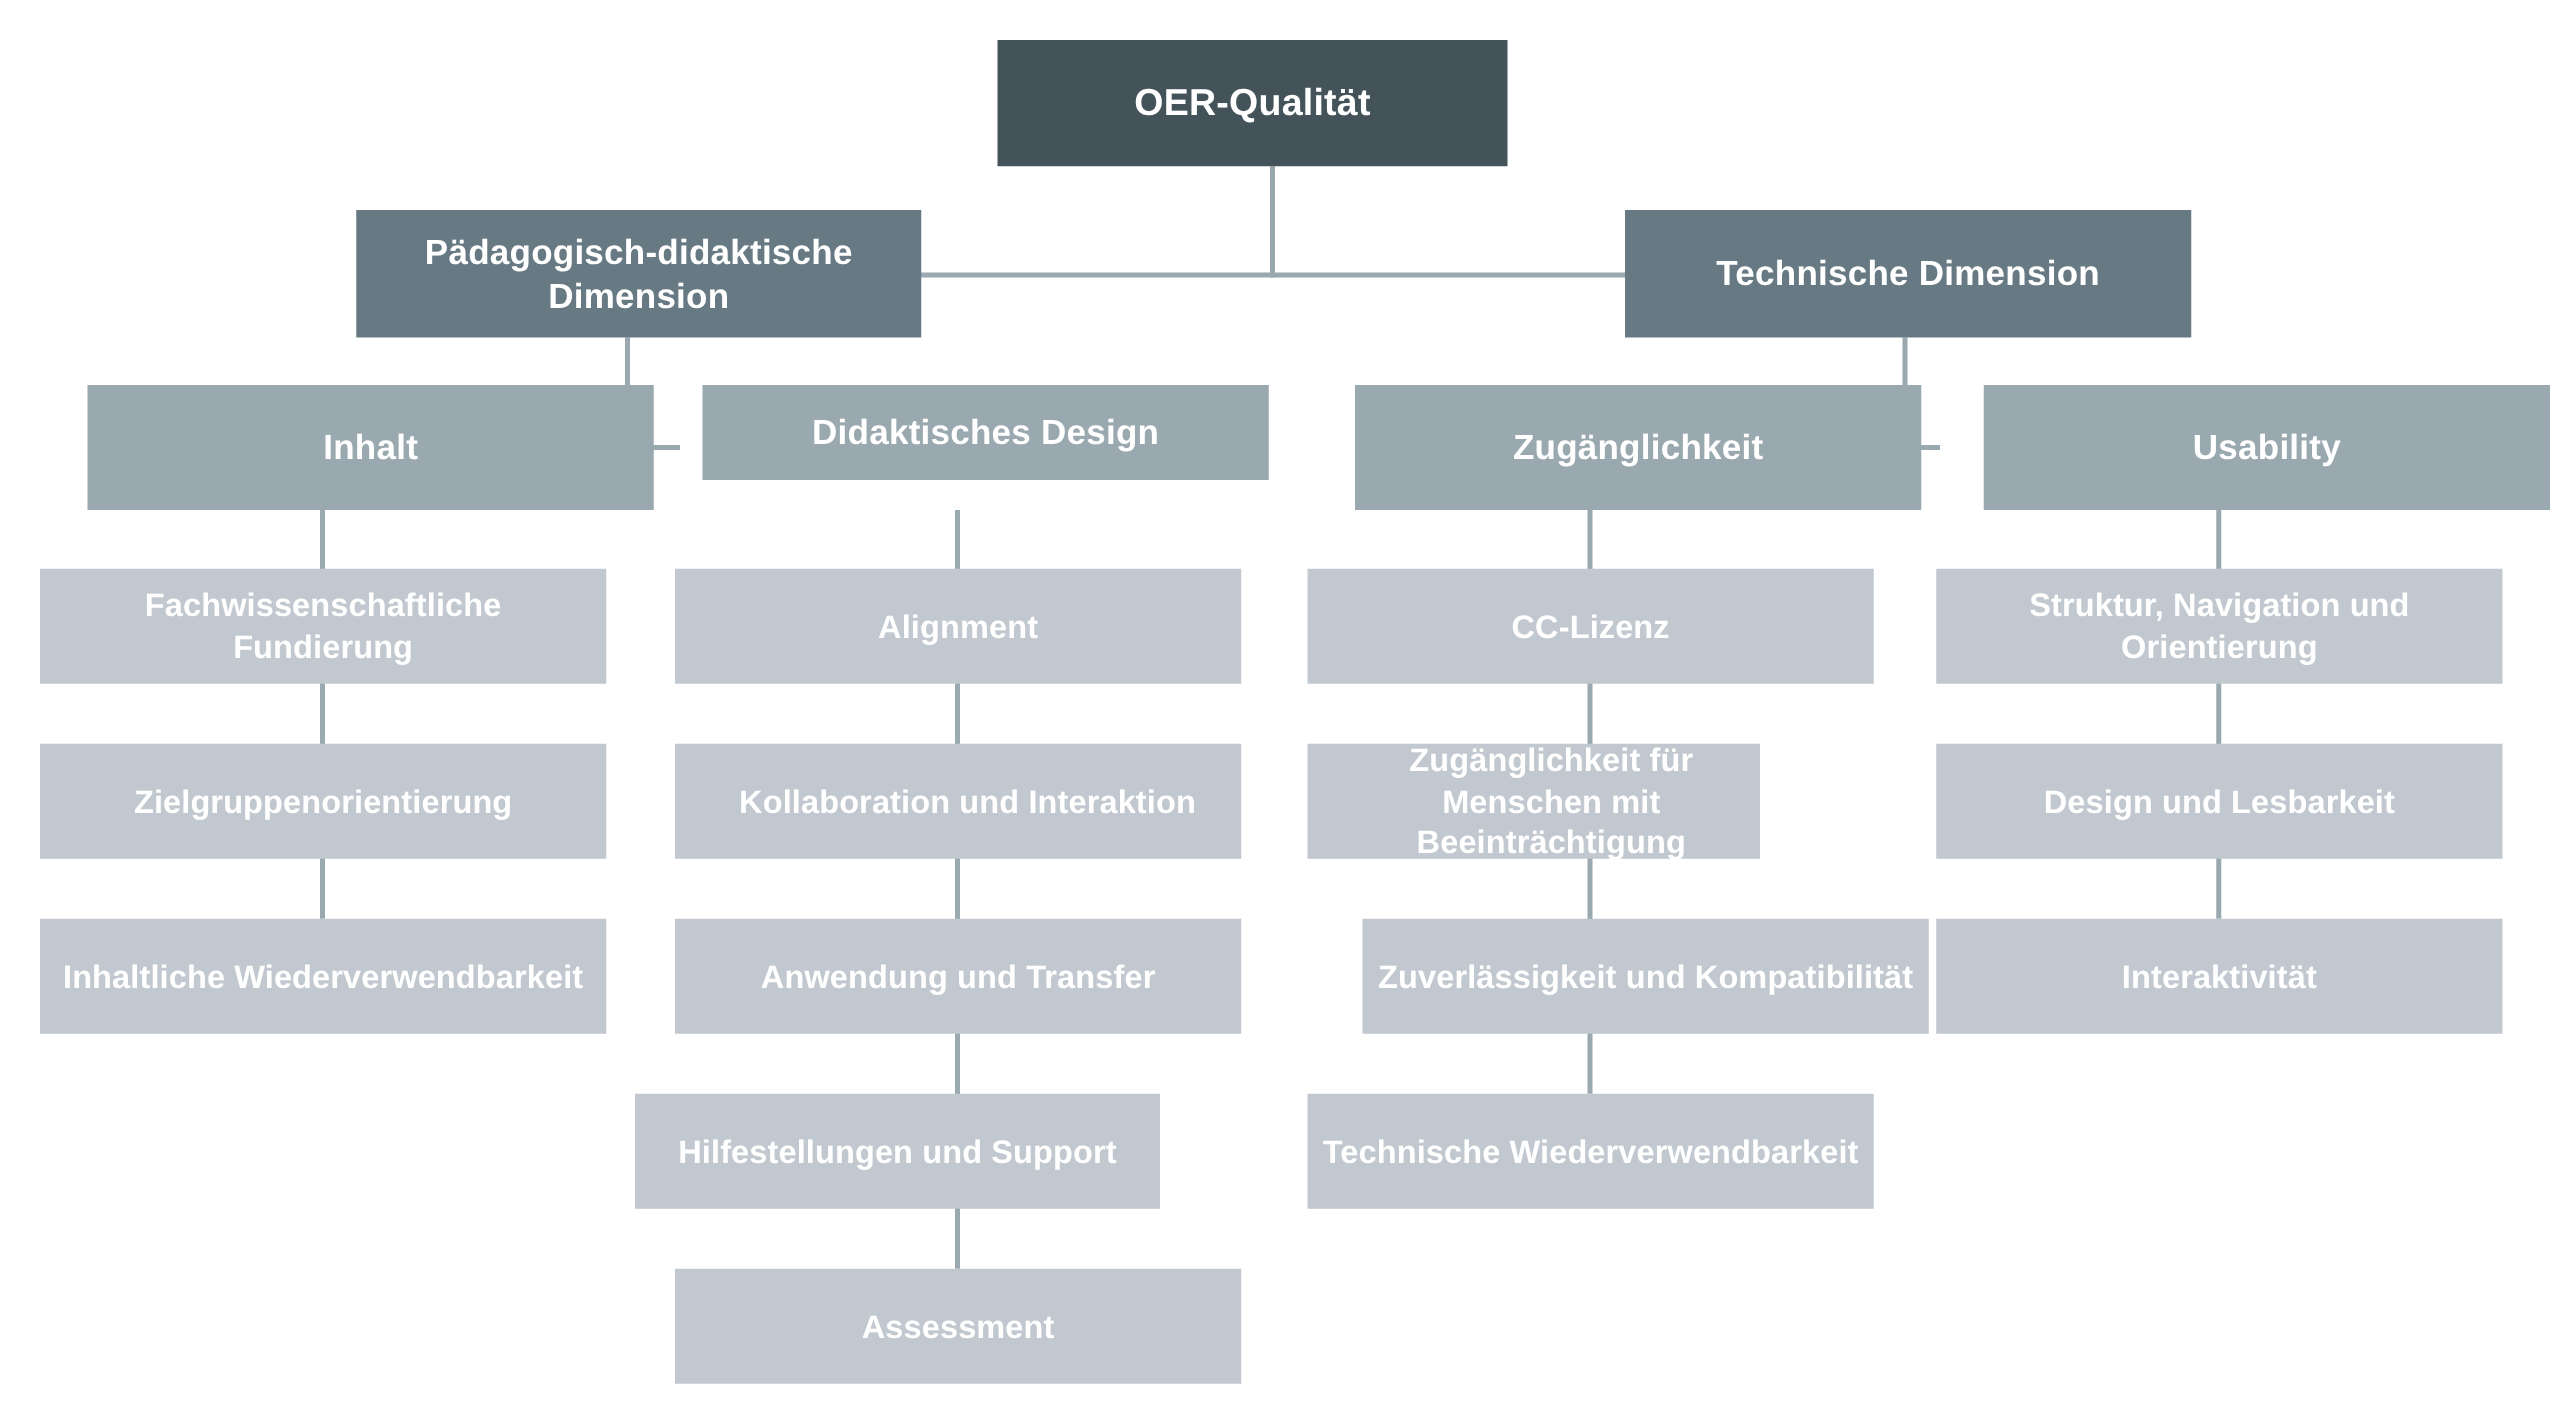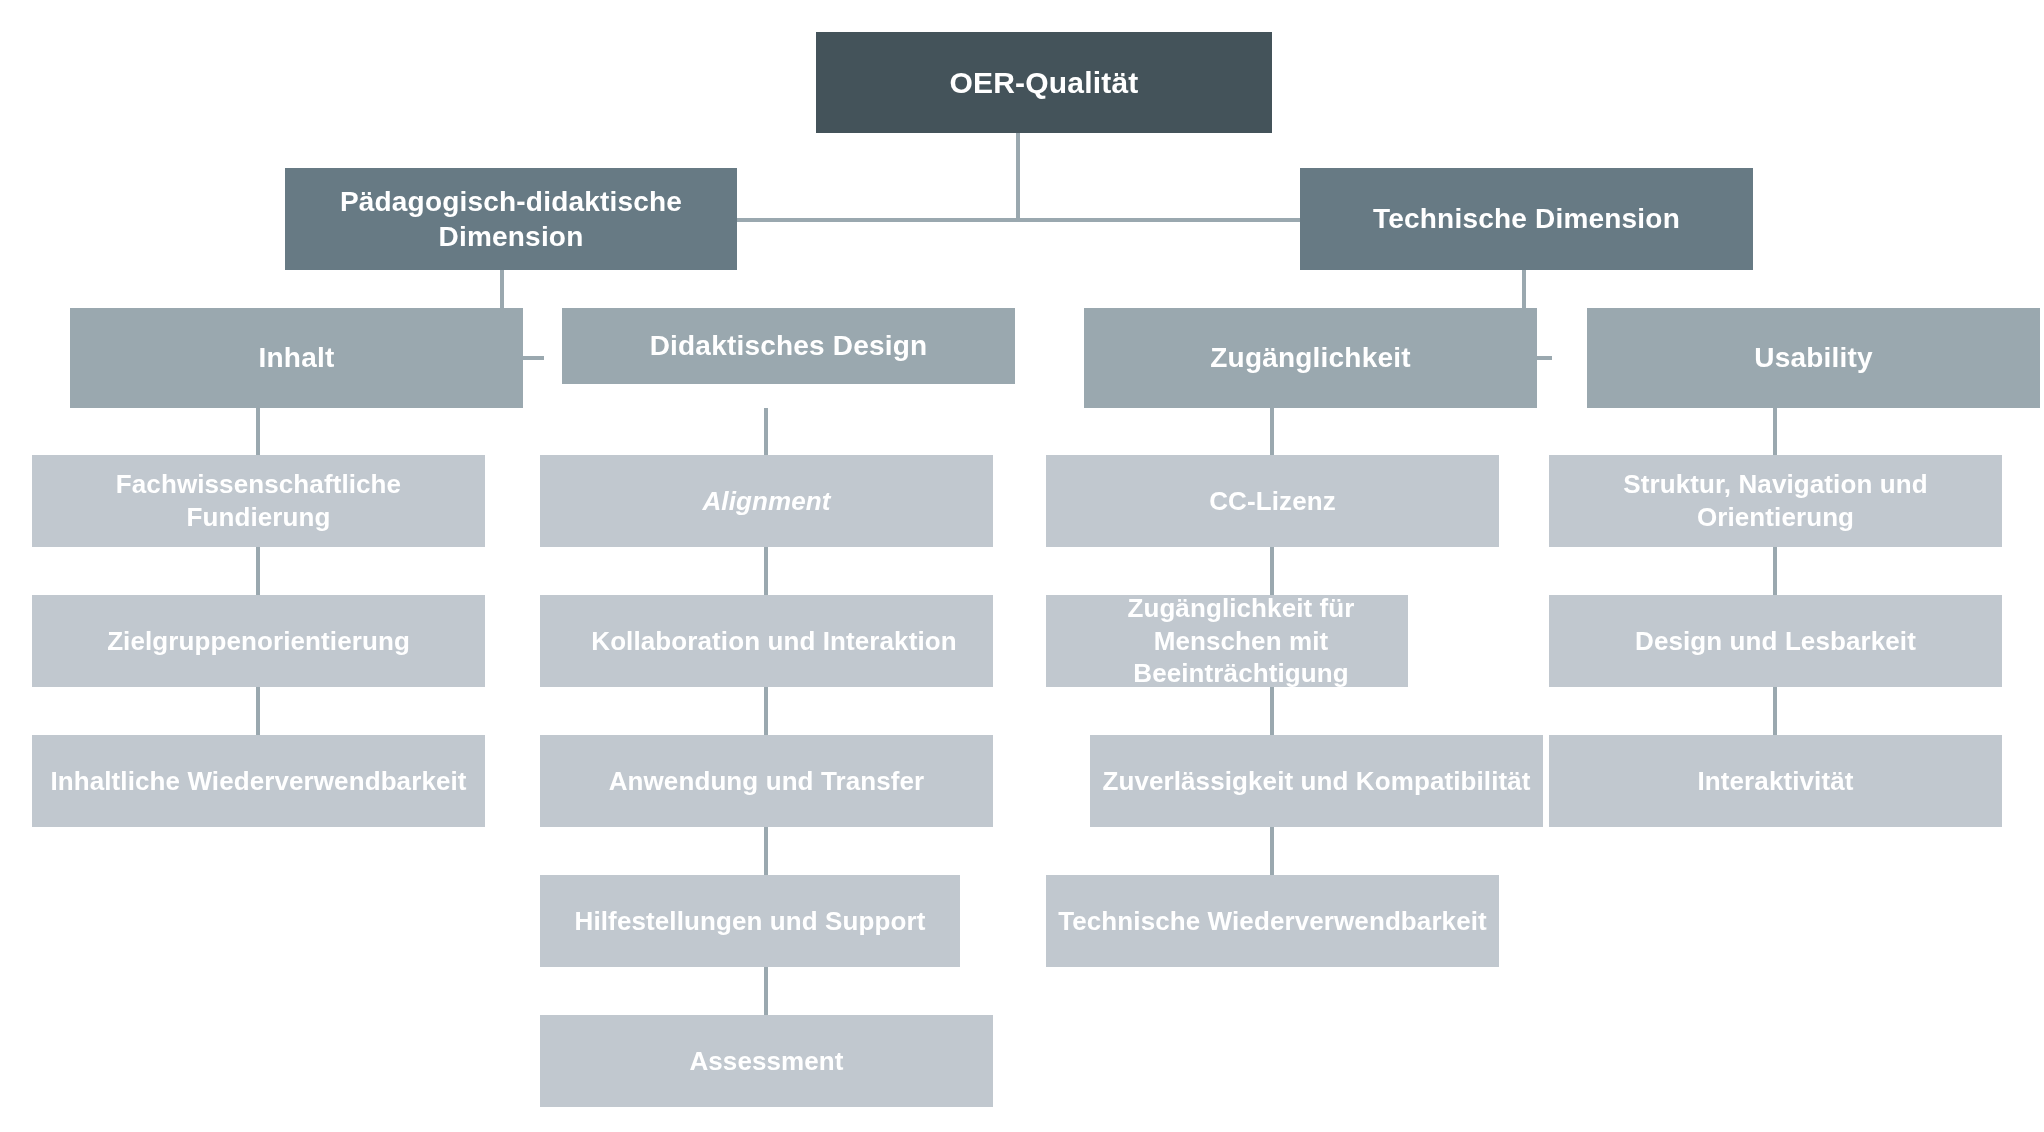--- a/index.html
+++ b/index.html
@@ -77,47 +77,47 @@
   <div class="connector h" style="left:1496px; top:356px; width:56px;"></div>
 
   <div class="connector v" style="left:256px; top:408px; height:327px;"></div>
 
   <div class="connector v" style="left:764px; top:408px; height:607px;"></div>
 
   <div class="connector v" style="left:1270px; top:408px; height:467px;"></div>
 
   <div class="connector v" style="left:1773px; top:408px; height:327px;"></div>
 
-  <div class="node lvl-root" style="left:816px; top:32px; width:456px; height:101px;">OER-Qualität</div>
+  <div class="node lvl-root" style="left:798px; top:32px; width:408px; height:101px;">OER-Qualität</div>
 
   <div class="node lvl-dim" style="left:285px; top:168px; width:452px; height:102px;">Pädagogisch-didaktische Dimension</div>
 
   <div class="node lvl-dim" style="left:1300px; top:168px; width:453px; height:102px;">Technische Dimension</div>
 
   <div class="node lvl-cat" style="left:32px; top:308px; width:453px; height:100px;">Inhalt</div>
 
   <div class="node lvl-cat" style="left:524px; top:308px; width:453px; height:76px;">Didaktisches Design</div>
 
   <div class="node lvl-cat" style="left:1046px; top:308px; width:453px; height:100px;">Zugänglichkeit</div>
 
   <div class="node lvl-cat" style="left:1549px; top:308px; width:453px; height:100px;">Usability</div>
 
   <div class="node lvl-leaf" style="left:32px; top:455px; width:453px; height:92px;">Fachwissenschaftliche Fundierung</div>
 
   <div class="node lvl-leaf" style="left:32px; top:595px; width:453px; height:92px;">Zielgruppenorientierung</div>
 
   <div class="node lvl-leaf" style="left:32px; top:735px; width:453px; height:92px;">Inhaltliche Wiederverwendbarkeit</div>
 
-  <div class="node lvl-leaf" style="left:540px; top:455px; width:453px; height:92px;font-style:italic;">Alignment</div>
+  <div class="node lvl-leaf" style="left:540px; top:455px; width:453px; height:92px;">Alignment</div>
 
   <div class="node lvl-leaf" style="left:540px; top:595px; width:453px; height:92px;padding-left:27px;">Kollaboration und Interaktion</div>
 
   <div class="node lvl-leaf" style="left:540px; top:735px; width:453px; height:92px;">Anwendung und Transfer</div>
 
-  <div class="node lvl-leaf" style="left:540px; top:875px; width:420px; height:92px;">Hilfestellungen und Support</div>
+  <div class="node lvl-leaf" style="left:508px; top:875px; width:420px; height:92px;">Hilfestellungen und Support</div>
 
   <div class="node lvl-leaf" style="left:540px; top:1015px; width:453px; height:92px;">Assessment</div>
 
   <div class="node lvl-leaf" style="left:1046px; top:455px; width:453px; height:92px;">CC-Lizenz</div>
 
   <div class="node lvl-leaf" style="left:1046px; top:595px; width:362px; height:92px;padding-left:40px;">Zugänglichkeit für Menschen mit Beeinträchtigung</div>
 
   <div class="node lvl-leaf" style="left:1090px; top:735px; width:453px; height:92px;">Zuverlässigkeit und Kompatibilität</div>
 
   <div class="node lvl-leaf" style="left:1046px; top:875px; width:453px; height:92px;">Technische Wiederverwendbarkeit</div>

